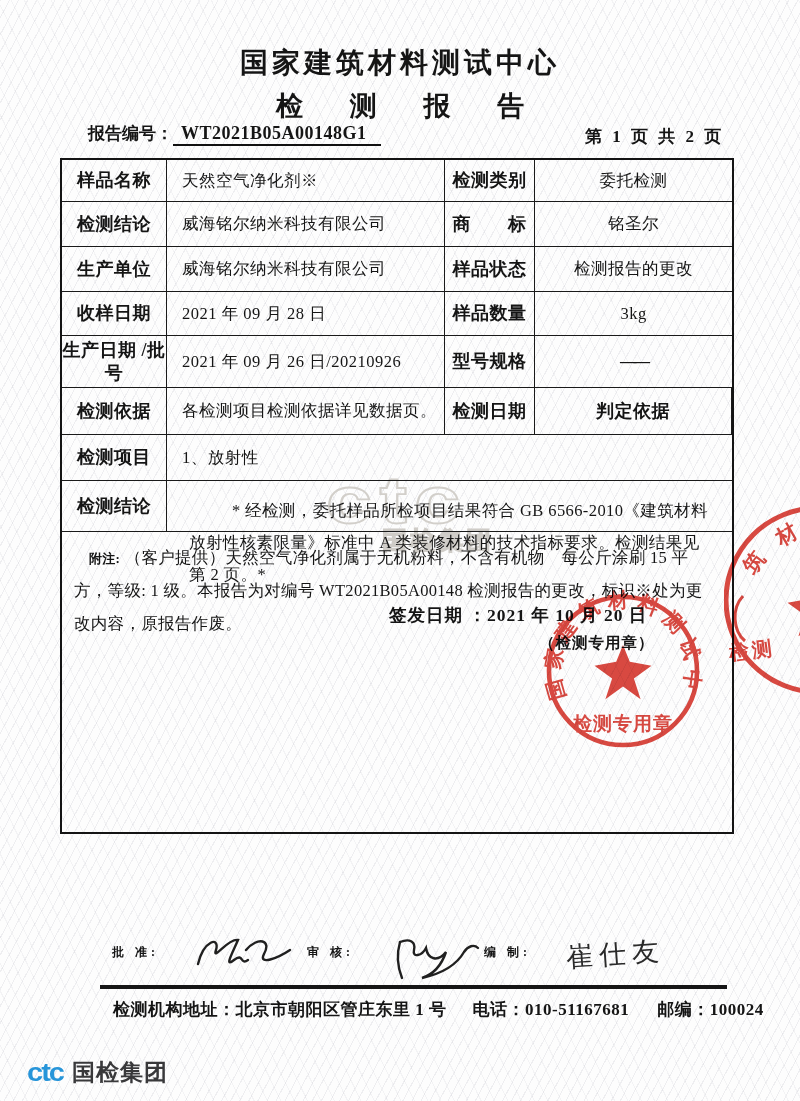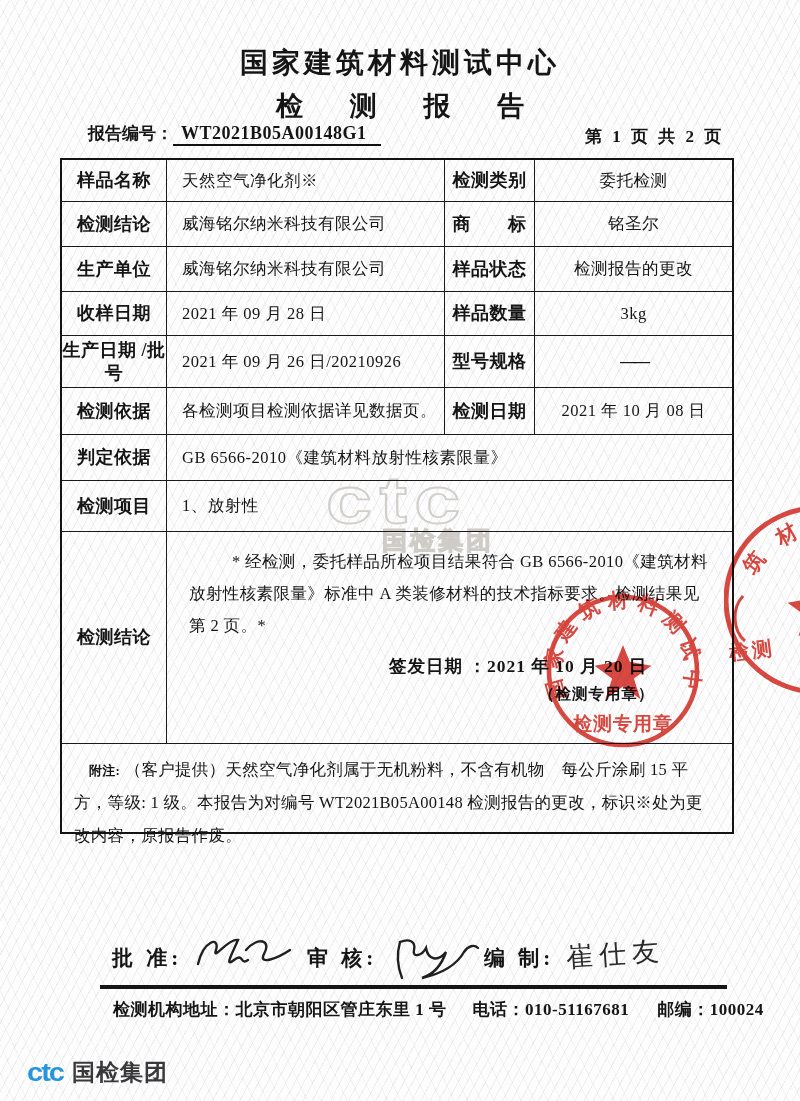--- a/index.html
+++ b/index.html
@@ -50,21 +50,21 @@
   .signdate{position:absolute;left:222px;top:122px;font-size:17.5px;font-weight:600;letter-spacing:1px;white-space:nowrap;}
   .sealnote{position:absolute;left:372px;top:152px;font-size:15.5px;font-weight:600;letter-spacing:1px;}
   .remark-cell{display:block;padding:9px 14px 0 12px;line-height:2.0;font-size:16.5px;letter-spacing:.3px;}
   .remark-label{font-weight:bold;font-size:13px;padding-left:15px;}
   
   .stamp{z-index:5;mix-blend-mode:multiply;opacity:.9;}
   .stamp-main{left:541px;top:589px;}
   .stamp-edge{left:724px;top:494px;}
   
   .sigrow{top:930px;left:0;width:800px;height:60px;z-index:2;}
-  .siglabel{position:absolute;top:14px;font-size:21px;font-weight:bold;letter-spacing:4px;white-space:nowrap;}
+  .siglabel{position:absolute;top:14px;font-size:12px;font-weight:bold;letter-spacing:4px;white-space:nowrap;}
   .sig-svg{position:absolute;}
   .sig-name{position:absolute;left:566px;top:6px;font-size:27px;letter-spacing:6px;
     transform:rotate(-4deg);color:#2a2a2a;font-weight:500;white-space:nowrap;}
   
   .rule{left:100px;top:985px;width:627px;height:4px;background:#161616;}
   .footline{top:998px;left:113px;width:600px;font-size:17px;font-weight:bold;white-space:nowrap;letter-spacing:.5px;}
   .footline .gap1{display:inline-block;width:26px;}
   .footline .gap2{display:inline-block;width:28px;}
   .logo{top:1056px;left:27px;display:flex;align-items:center;}
   .logo-ctc{font-family:"Liberation Sans","DejaVu Sans",sans-serif;
@@ -108,24 +108,22 @@
   <div class="cell v2 lastcol">3kg</div>
 
   <div class="cell lab">生产日期 /批号</div>
   <div class="cell v1">2021 年 09 月 26 日/20210926</div>
   <div class="cell lab">型号规格</div>
   <div class="cell v2 lastcol dash">——</div>
 
   <div class="cell lab">检测依据</div>
   <div class="cell v1">各检测项目检测依据详见数据页。</div>
   <div class="cell lab">检测日期</div>
-  <div class="cell v2 lastcol">2021 年 10 月 08 日</div>
 
   <div class="cell lab">判定依据</div>
-  <div class="cell v1 span3 lastcol">GB 6566-2010《建筑材料放射性核素限量》</div>
 
   <div class="cell lab">检测项目</div>
   <div class="cell v1 span3 lastcol">1、放射性</div>
 
   <div class="cell lab">检测结论</div>
   <div class="cell span3 lastcol concl-body">
     <p class="concl-p">* 经检测，委托样品所检项目结果符合 GB 6566-2010《建筑材料放射性核素限量》标准中 A 类装修材料的技术指标要求。检测结果见第 2 页。*</p>
     <div class="signdate">
       <span>签发日期 ：</span><span>2021 年 10 月 20 日</span>
     </div>

